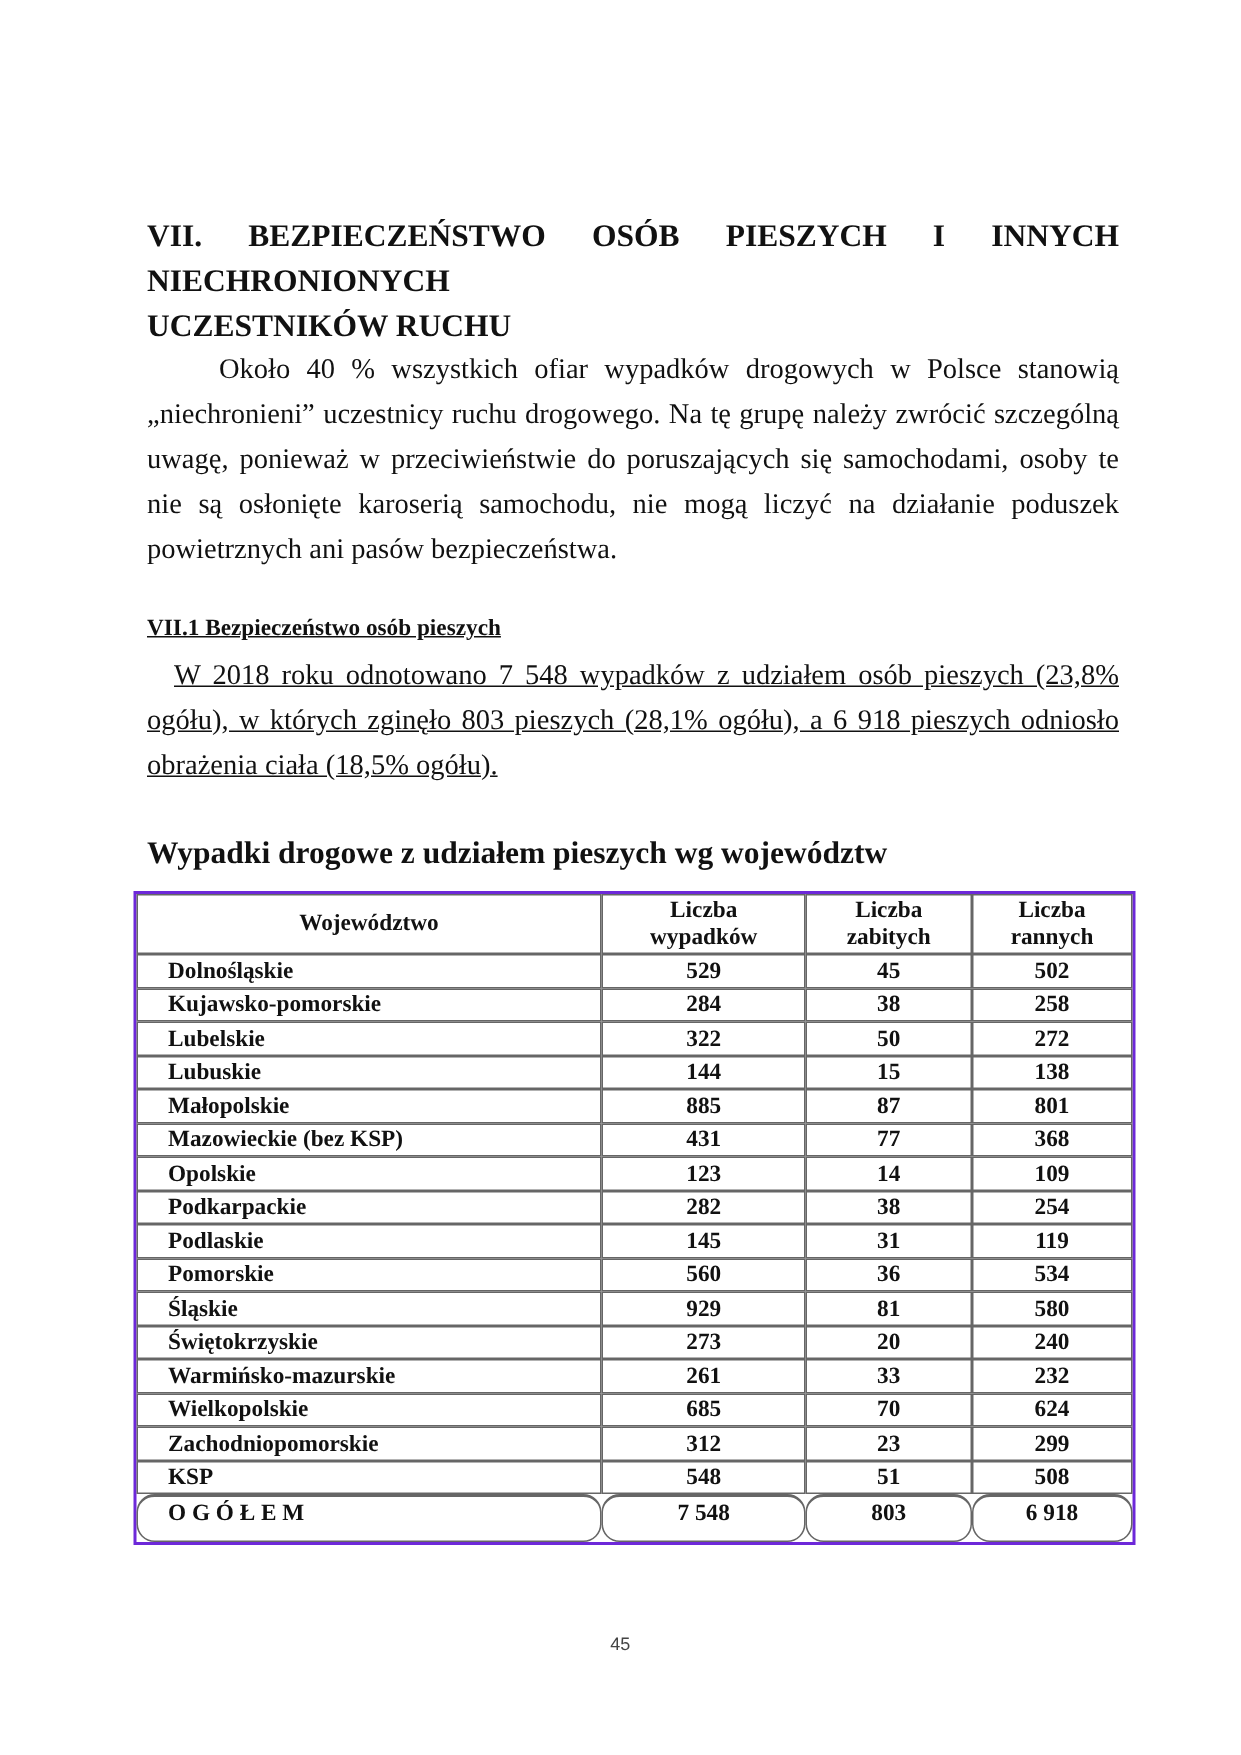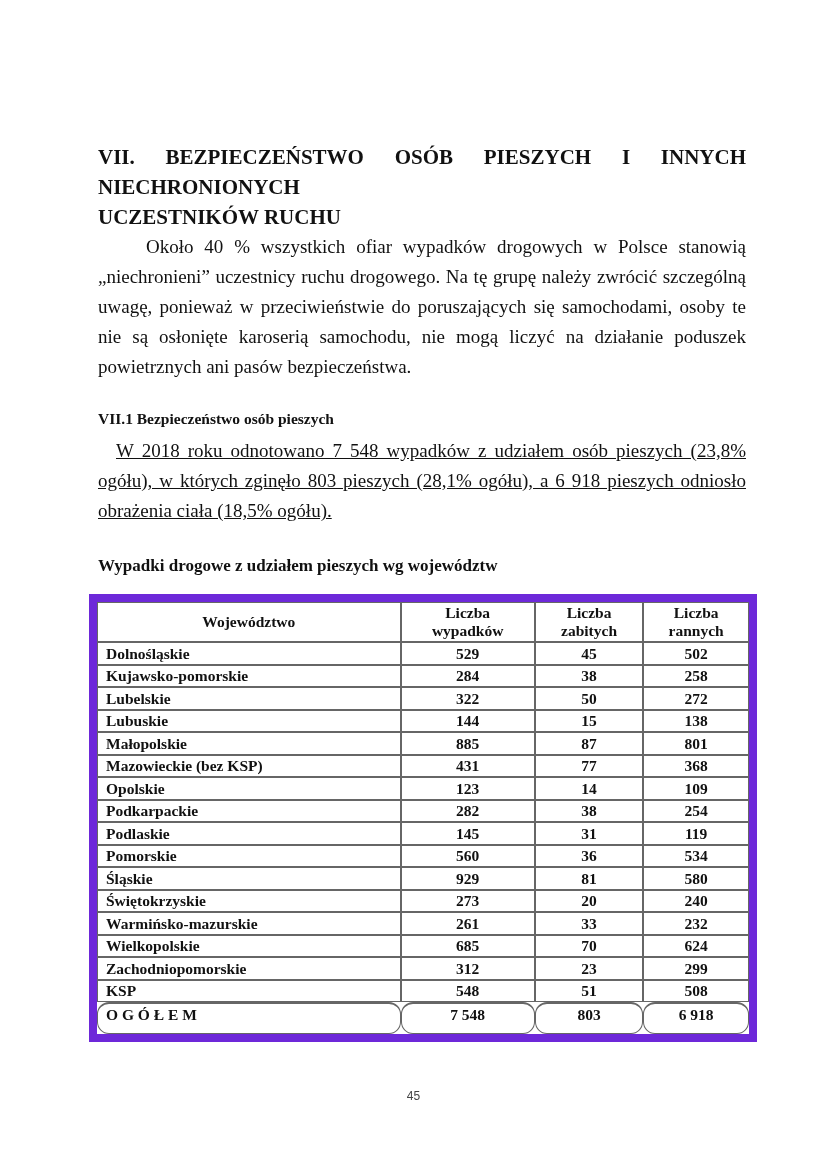--- a/index.html
+++ b/index.html
@@ -4,31 +4,31 @@
 <style>
   html, body { margin: 0; padding: 0; background: #ffffff; }
   body { width: 827px; height: 1170px; position: relative; overflow: hidden;
          font-family: "Liberation Serif", serif; color: #111; }
   .chapter-title { position: absolute; left: 98px; top: 142px; width: 648px;
          font-weight: bold; font-size: 21px; line-height: 30px; text-align: justify; text-align-last: left; }
   .chapter-title .l1 { display: block; text-align: justify; text-align-last: justify; }
   .para { position: absolute; left: 98px; width: 648px; font-size: 19px; line-height: 30px;
           text-align: justify; }
   .p1 { top: 232px; text-indent: 48px; }
-  .section-title { position: absolute; left: 98px; top: 410px; font-weight: bold; font-size: 15.5px; }
+  .section-title { position: absolute; left: 98px; top: 410px; font-weight: bold; font-size: 15.5px; text-decoration: underline; }
   .p2 { top: 436px; text-indent: 18px; text-decoration: underline; }
-  .table-title { position: absolute; left: 98px; top: 556px; font-weight: bold; font-size: 17px; }
+  .table-title { position: absolute; left: 98px; top: 556px; font-weight: bold; font-size: 21px; }
   table.data { position: absolute; left: 89px; top: 594px; width: 668px;
-     border-collapse: separate; border-spacing: 0; border: 8px solid #6d28d9;
+     border-collapse: separate; border-spacing: 0; border: 2px solid #6d28d9;
      font-size: 15.5px; font-weight: bold; }
   table.data td, table.data th { border: 1px solid #666; padding: 0 6px; height: 20.5px;
      line-height: 19px; }
   table.data th { font-weight: bold; text-align: center; height: 38px; line-height: 18px; }
   table.data td.num { text-align: center; }
-  table.data td.name { text-align: left; padding-left: 8px; }
+  table.data td.name { text-align: left; padding-left: 20px; }
   table.data tr.total td { height: 28px; vertical-align: top; padding-top: 1px; border-top: 2px solid #666; border-radius: 12px; }
   col.c1 { width: 309px; } col.c2 { width: 136px; } col.c3 { width: 110px; } col.c4 { width: 107px; }
   .page-num { position: absolute; left: 0; width: 827px; top: 1089px; text-align: center;
       font-family: "Liberation Sans", sans-serif; font-size: 12px; color: #444; }
 </style>
 </head>
 <body>
 
 <div class="chapter-title">
   <span class="l1">VII. BEZPIECZEŃSTWO OSÓB PIESZYCH I INNYCH NIECHRONIONYCH</span>

